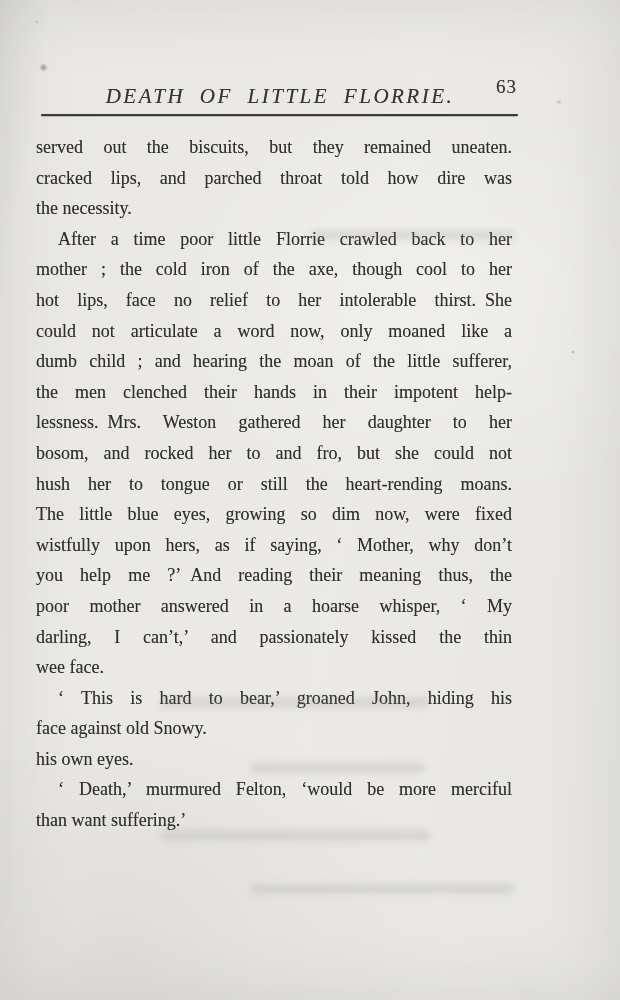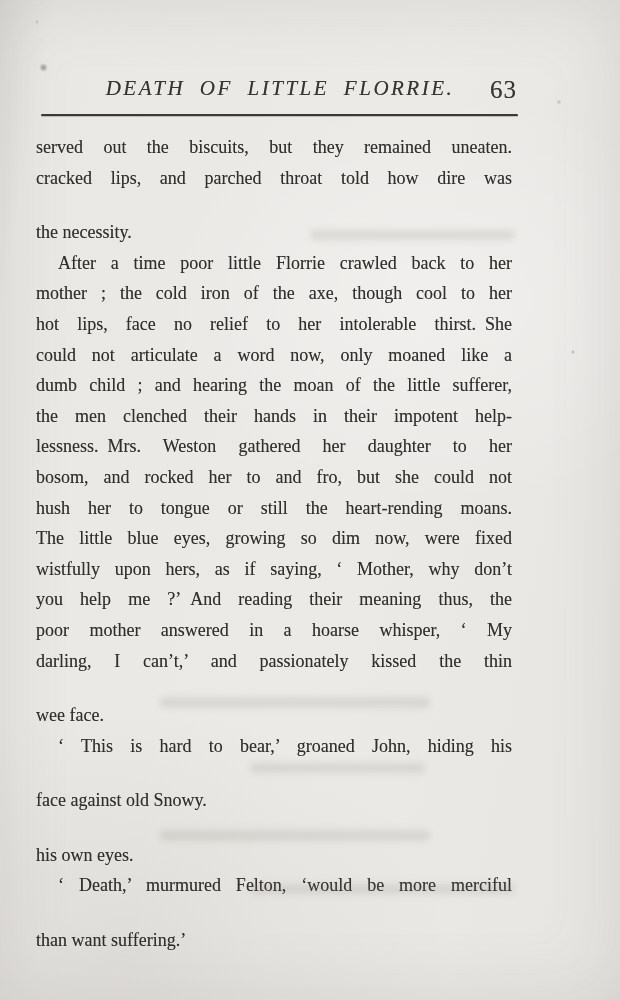--- a/index.html
+++ b/index.html
@@ -11,32 +11,32 @@
     position:relative;width:620px;height:1000px;
     background:
       radial-gradient(ellipse 420px 300px at 72% 30%, rgba(255,255,255,.28), rgba(255,255,255,0) 70%),
       radial-gradient(ellipse 500px 380px at 20% 95%, rgba(120,112,100,.10), rgba(120,112,100,0) 65%),
       linear-gradient(100deg, #dddcd9 0%, #e9e8e5 7%, #ebeae7 55%, #e6e5e2 100%);
     box-shadow: inset 0 0 70px rgba(110,104,92,.16);
     color:#2f2e2b;
   }
   
   .running-head{
-    position:absolute;left:42px;top:76px;width:476px;height:30px;
+    position:absolute;left:42px;top:84px;width:476px;height:30px;
     text-align:center;
     font-style:italic;
     font-size:21px;
     letter-spacing:2.5px;
     word-spacing:7px;
     color:#37352f;
     text-shadow:0 0 .5px rgba(55,53,47,.55);
   }
   .page-number{
     position:absolute;top:76px;right:103px;
-    font-size:25px;letter-spacing:1px;color:#37352f;
+    font-size:19px;letter-spacing:1px;color:#37352f;
     text-shadow:0 0 .5px rgba(55,53,47,.5);
   }
   .head-rule{
     position:absolute;left:41px;top:114px;width:477px;height:2px;
     background:#3c3a36;
     box-shadow:0 1px 0 rgba(60,58,54,.25);
     border-radius:1px;
   }
   
   .body-text{
@@ -44,21 +44,21 @@
     font-size:18px;
     color:#302f2c;
     text-shadow:0 0 .6px rgba(48,47,44,.45);
   }
   .line{
     height:30.6px;line-height:30.6px;
     text-align:justify;
     text-align-last:justify;
     white-space:normal;
   }
-  .line.last{text-align-last:left;margin-top:24px;}
+  .line.last{text-align-last:left;}
   .line.indent{padding-left:22px;}
   
   .ghost{
     position:absolute;height:10px;border-radius:5px;
     background:rgba(140,134,122,.18);
     filter:blur(3px);
   }
   .g1{left:310px;top:230px;width:205px;}
   .g2{left:160px;top:697px;width:270px;height:11px;}
   .g3{left:250px;top:763px;width:175px;}

